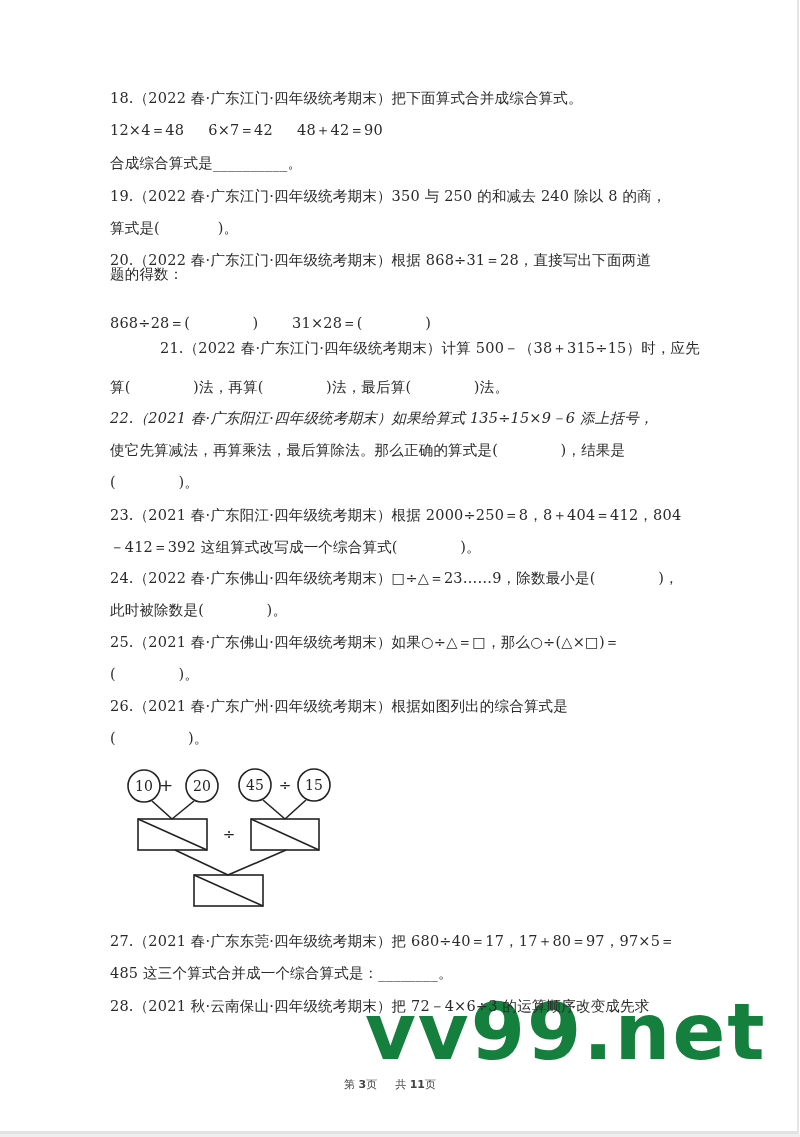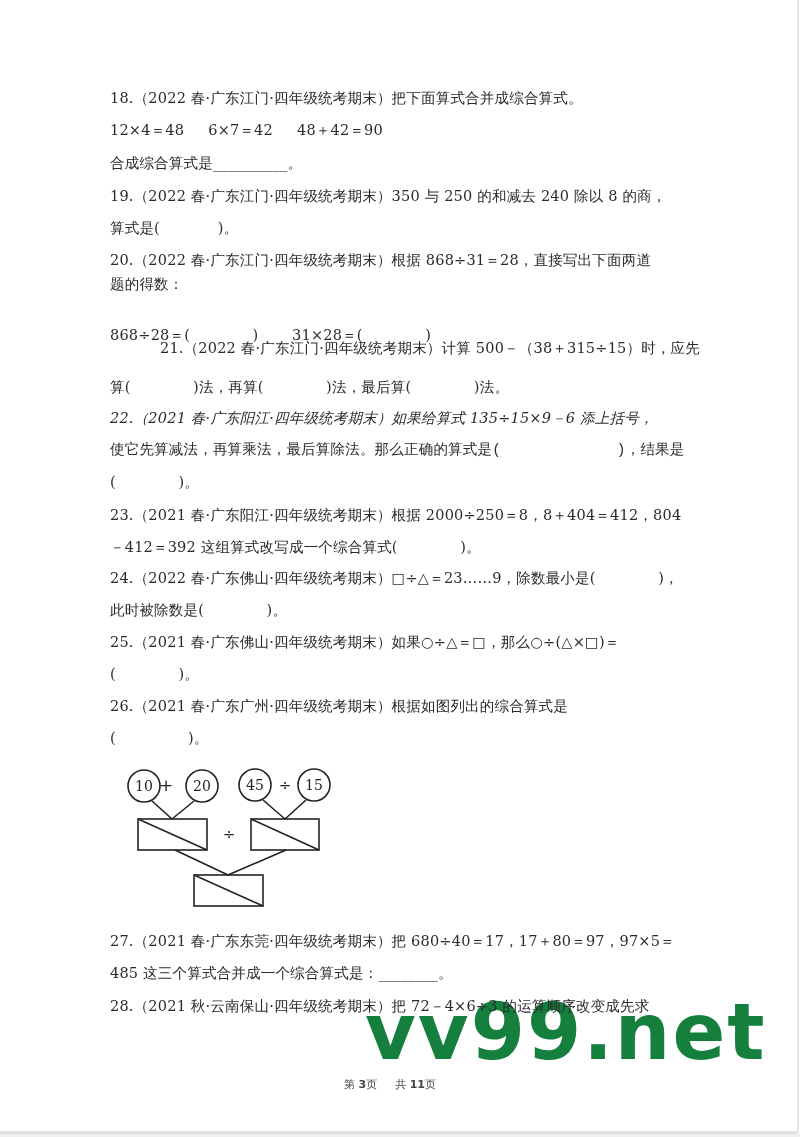--- a/index.html
+++ b/index.html
@@ -52,26 +52,26 @@
 
 <div class="watermark">vv99.net</div>
 
 <div class="text-layer" id="text-layer">
   <div class="line" style="top: 88px;">18.（2022 春·广东江门·四年级统考期末）把下面算式合并成综合算式。</div>
   <div class="line" style="top: 120px;">12×4＝48     6×7＝42     48＋42＝90</div>
   <div class="line" style="top: 153px;">合成综合算式是__________。</div>
   <div class="line" style="top: 186px;">19.（2022 春·广东江门·四年级统考期末）350 与 250 的和减去 240 除以 8 的商，</div>
   <div class="line" style="top: 218px;">算式是(            )。</div>
   <div class="line" style="top: 250px;">20.（2022 春·广东江门·四年级统考期末）根据 868÷31＝28，直接写出下面两道</div>
-  <div class="line" style="top: 274px;">题的得数：</div>
-  <div class="line" style="top: 313px; margin-top: 12px;">868÷28＝(             )       31×28＝(             )</div>
+  <div class="line" style="top: 264px;">题的得数：</div>
+  <div class="line" style="top: 313px;">868÷28＝(             )       31×28＝(             )</div>
   <div class="line" style="top: 338px; text-align: right;">21.（2022 春·广东江门·四年级统考期末）计算 500－（38＋315÷15）时，应先</div>
   <div class="line" style="top: 377px;">算(             )法，再算(             )法，最后算(             )法。</div>
   <div class="line" style="top: 408px; font-style: italic;">22.（2021 春·广东阳江·四年级统考期末）如果给算式 135÷15×9－6 添上括号，</div>
-  <div class="line" style="top: 440px; font-family: Liberation Mono, monospace;">使它先算减法，再算乘法，最后算除法。那么正确的算式是(             )，结果是</div>
+  <div class="line" style="top: 440px;">使它先算减法，再算乘法，最后算除法。那么正确的算式是(             )，结果是</div>
   <div class="line" style="top: 472px;">(             )。</div>
   <div class="line" style="top: 505px;">23.（2021 春·广东阳江·四年级统考期末）根据 2000÷250＝8，8＋404＝412，804</div>
   <div class="line" style="top: 537px;">－412＝392 这组算式改写成一个综合算式(             )。</div>
   <div class="line" style="top: 568px;">24.（2022 春·广东佛山·四年级统考期末）□÷△＝23……9，除数最小是(             )，</div>
   <div class="line" style="top: 600px;">此时被除数是(             )。</div>
   <div class="line" style="top: 632px;">25.（2021 春·广东佛山·四年级统考期末）如果○÷△＝□，那么○÷(△×□)＝</div>
   <div class="line" style="top: 664px;">(             )。</div>
   <div class="line" style="top: 696px;">26.（2021 春·广东广州·四年级统考期末）根据如图列出的综合算式是</div>
   <div class="line" style="top: 728px;">(               )。</div>
   <div class="line" style="top: 931px;">27.（2021 春·广东东莞·四年级统考期末）把 680÷40＝17，17＋80＝97，97×5＝</div>

